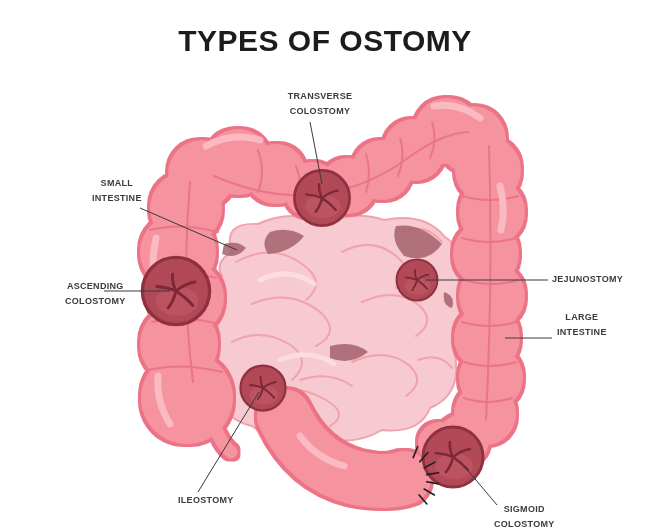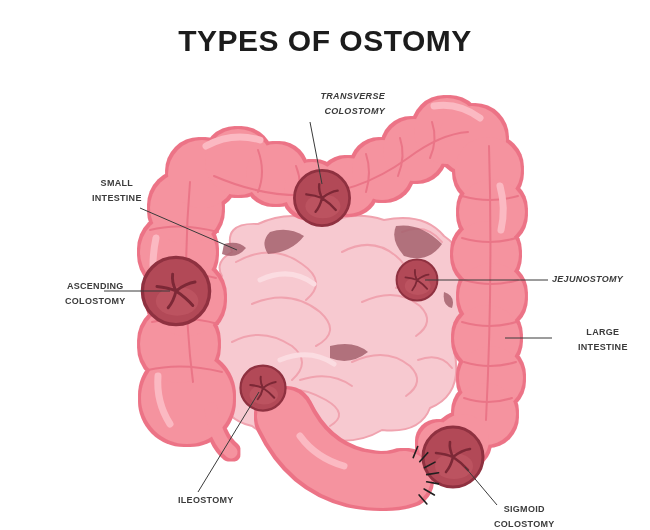--- a/index.html
+++ b/index.html
@@ -4,21 +4,21 @@
 <style>
   html,body{margin:0;padding:0;background:#fff;}
   .stage{position:relative;width:650px;height:530px;background:#fff;overflow:hidden;
          font-family:"Liberation Sans",sans-serif;padding-left:26px;}
   .title{position:absolute;top:24px;left:0;width:650px;margin:0;text-align:center;
          font-size:30px;font-weight:600;letter-spacing:.5px;color:#1c1c1c;}
   .art{position:absolute;left:0;top:0;}
   .label{position:absolute;font-size:9px;line-height:15px;font-weight:600;
          letter-spacing:.3px;color:#3b3b3b;white-space:nowrap;text-align:center;}
   .label span{display:block;}
-  .label.center{text-align:right;font-style:italic;}
+  .label.center{text-align:center;}
 </style>
 </head>
 <body>
 
 <div class="stage">
 
   <h1 class="title">TYPES OF OSTOMY</h1>
 
   <svg class="art" width="650" height="530" viewBox="0 0 650 530">
     <defs>
@@ -162,25 +162,25 @@
   <div class="label" style="left:92px;top:176px;">
     <span>SMALL</span>
     <span>INTESTINE</span>
   </div>
 
   <div class="label" style="left:65px;top:279px;">
     <span>ASCENDING</span>
     <span>COLOSTOMY</span>
   </div>
 
-  <div class="label" style="left:552px;top:272px;font-style:italic;">
+  <div class="label" style="left:552px;top:272px;">
     <span>JEJUNOSTOMY</span>
   </div>
 
-  <div class="label" style="left:557px;top:325px;margin-left:21px;">
+  <div class="label" style="left:557px;top:310px;">
     <span>LARGE</span>
     <span>INTESTINE</span>
   </div>
 
   <div class="label" style="left:178px;top:493px;">
     <span>ILEOSTOMY</span>
   </div>
 
   <div class="label" style="left:494px;top:502px;">
     <span>SIGMOID</span>

